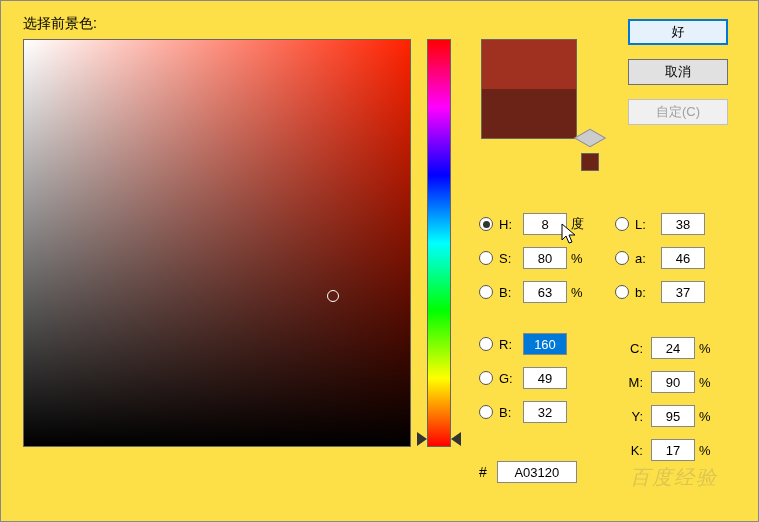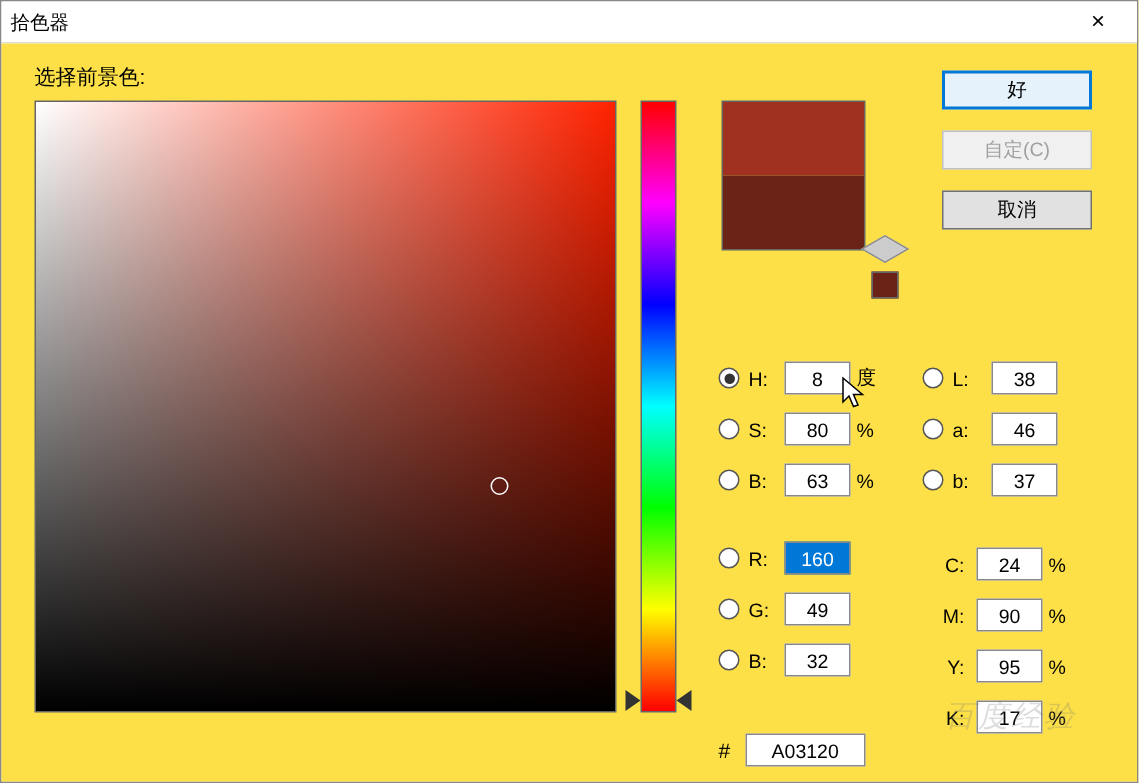--- a/index.html
+++ b/index.html
@@ -50,24 +50,20 @@
 .hex-input { width: 80px; height:22px; border:1px solid #888; background:#fff; text-align:center; font-size:13px; }
 .webonly { position:absolute; left:22px; bottom:10px; display:flex; align-items:center; gap:4px; font-size:14px; }
 .checkbox { width:14px; height:14px; border:1px solid #555; background:#fff; cursor:pointer; }
 .cursor-arrow { position:absolute; left:560px; top:222px; pointer-events:none; }
 .watermark { position:absolute; right:40px; bottom:30px; font-size:20px; color:rgba(120,120,120,0.25); font-style:italic; letter-spacing:2px;margin-left:12px; }
 </style>
 </head>
 <body>
 
 <div class="window">
-  <div class="titlebar">
-    <span class="title">拾色器</span>
-    <span class="close">×</span>
-  </div>
   <div class="content">
     <div class="label-fg">选择前景色:</div>
 
     <div class="main-row">
       <div class="color-field">
         <div class="color-cursor" id="color-cursor" style="left: 80%; top: 63%;"></div>
       </div>
       <div class="hue-strip">
         <div class="hue-arrow-l" id="hue-l" style="top: 391.616px;"></div>
         <div class="hue-arrow-r" id="hue-r" style="top: 391.616px;"></div>
@@ -80,22 +76,22 @@
       </div>
     </div>
 
     <div class="cube-and-swatch">
       <div class="cube"></div>
       <div class="mini-swatch" id="mini" style="background: rgb(107, 35, 24);"></div>
     </div>
 
     <div class="buttons">
       <div class="btn primary">好</div>
+      <div class="btn">取消</div>
       <div class="btn disabled">自定(C)</div>
-      <div class="btn">取消</div>
     </div>
 
     <div class="fields">
       <div class="row">
         <span class="radio checked"></span>
         <span class="flabel">H:</span>
         <input class="input" value="8" style="">
         <span class="unit">度</span>
       </div>
       <div class="row">

